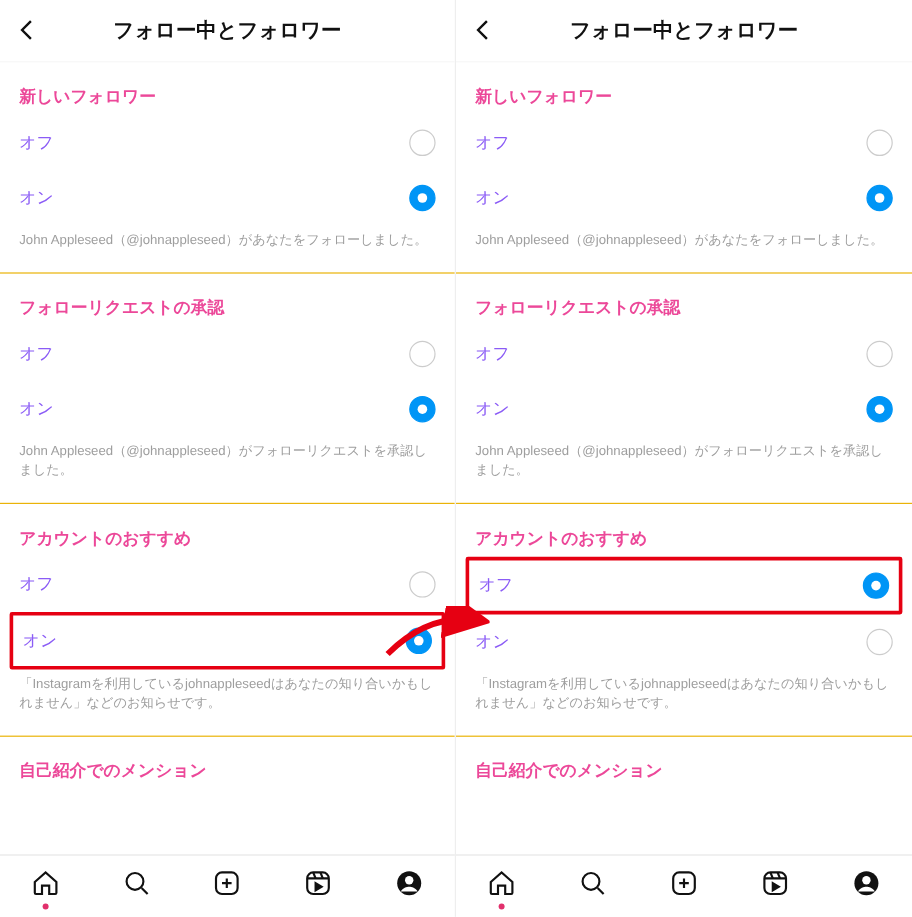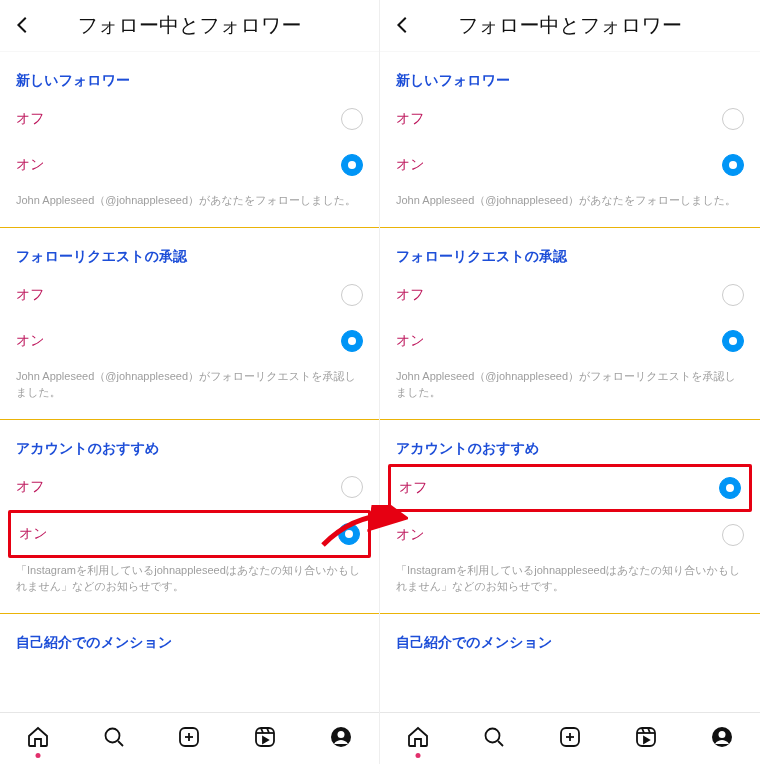--- a/index.html
+++ b/index.html
@@ -3,25 +3,25 @@
 <meta charset="utf-8">
 <style>
 *{margin:0;padding:0;box-sizing:border-box;font-family:-apple-system,"Helvetica Neue",Arial,sans-serif}
 body{background:#fff;width:760px;height:764px;position:relative;overflow:hidden}
 .wrap{display:flex;width:760px;height:764px}
 .pane{width:380px;height:764px;background:#fff;position:relative;display:flex;flex-direction:column}
 .pane.left{border-right:1px solid #eee}
 .header{height:52px;display:flex;align-items:center;position:relative;border-bottom:1px solid #f7f7f7}
 .back{position:absolute;left:12px;top:14px;cursor:pointer}
 .back svg{width:22px;height:22px;stroke:#111;stroke-width:2.2;fill:none}
-.title{flex:1;text-align:center;font-size:20px;font-weight:400;color:#111}
+.title{flex:1;text-align:center;font-size:17px;font-weight:700;color:#111}
 .content{flex:1;overflow:hidden}
-.sec-title{font-size:14px;font-weight:600;color:#1d4ed8;padding:20px 16px 6px 16px}
+.sec-title{font-size:14px;font-weight:600;color:#ec4899;padding:20px 16px 6px 16px}
 .opt{display:flex;align-items:center;justify-content:space-between;padding:12px 16px;cursor:pointer}
-.opt-label{font-size:14px;color:#be185d}
+.opt-label{font-size:14px;color:#8b5cf6}
 .radio{width:22px;height:22px;border-radius:50%;border:1.8px solid #ccc;position:relative;flex-shrink:0}
 .radio.sel{border-color:#0095f6;background:#0095f6}
 .radio.sel::after{content:"";position:absolute;top:50%;left:50%;width:8px;height:8px;background:#fff;border-radius:50%;transform:translate(-50%,-50%)}
 .hint{font-size:11px;color:#9e9e9e;padding:4px 16px 18px 16px;line-height:1.5;border-bottom:1px solid #eab308}
 .highlight{border:3px solid #e60012;border-radius:2px;margin:0 8px}
 .highlight .opt{padding:10px 8px}
 .navbar{height:52px;border-top:1px solid #e6e6e6;display:flex;align-items:center;justify-content:space-around;position:relative}
 .nav-ic{width:26px;height:26px;display:flex;align-items:center;justify-content:center;cursor:pointer;position:relative}
 .nav-ic svg{width:24px;height:24px}
 .dot-red{position:absolute;bottom:-6px;left:50%;transform:translateX(-50%);width:5px;height:5px;background:#e1306c;border-radius:50%}

